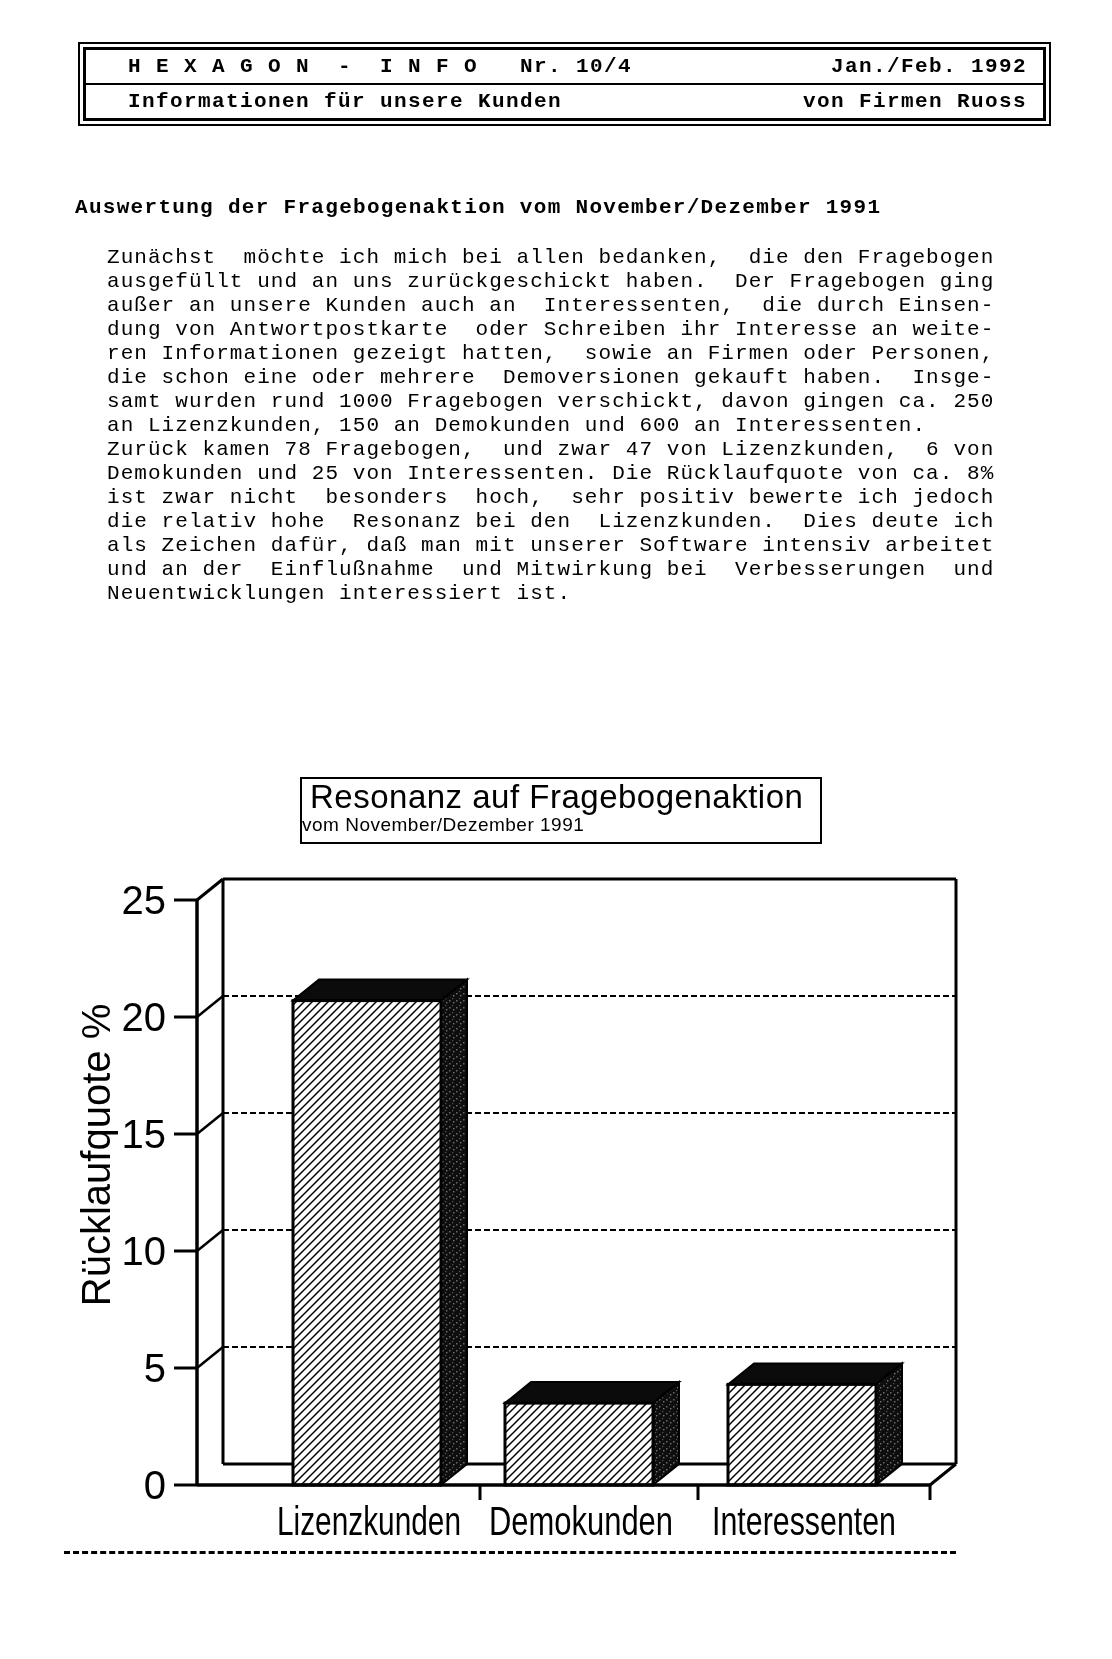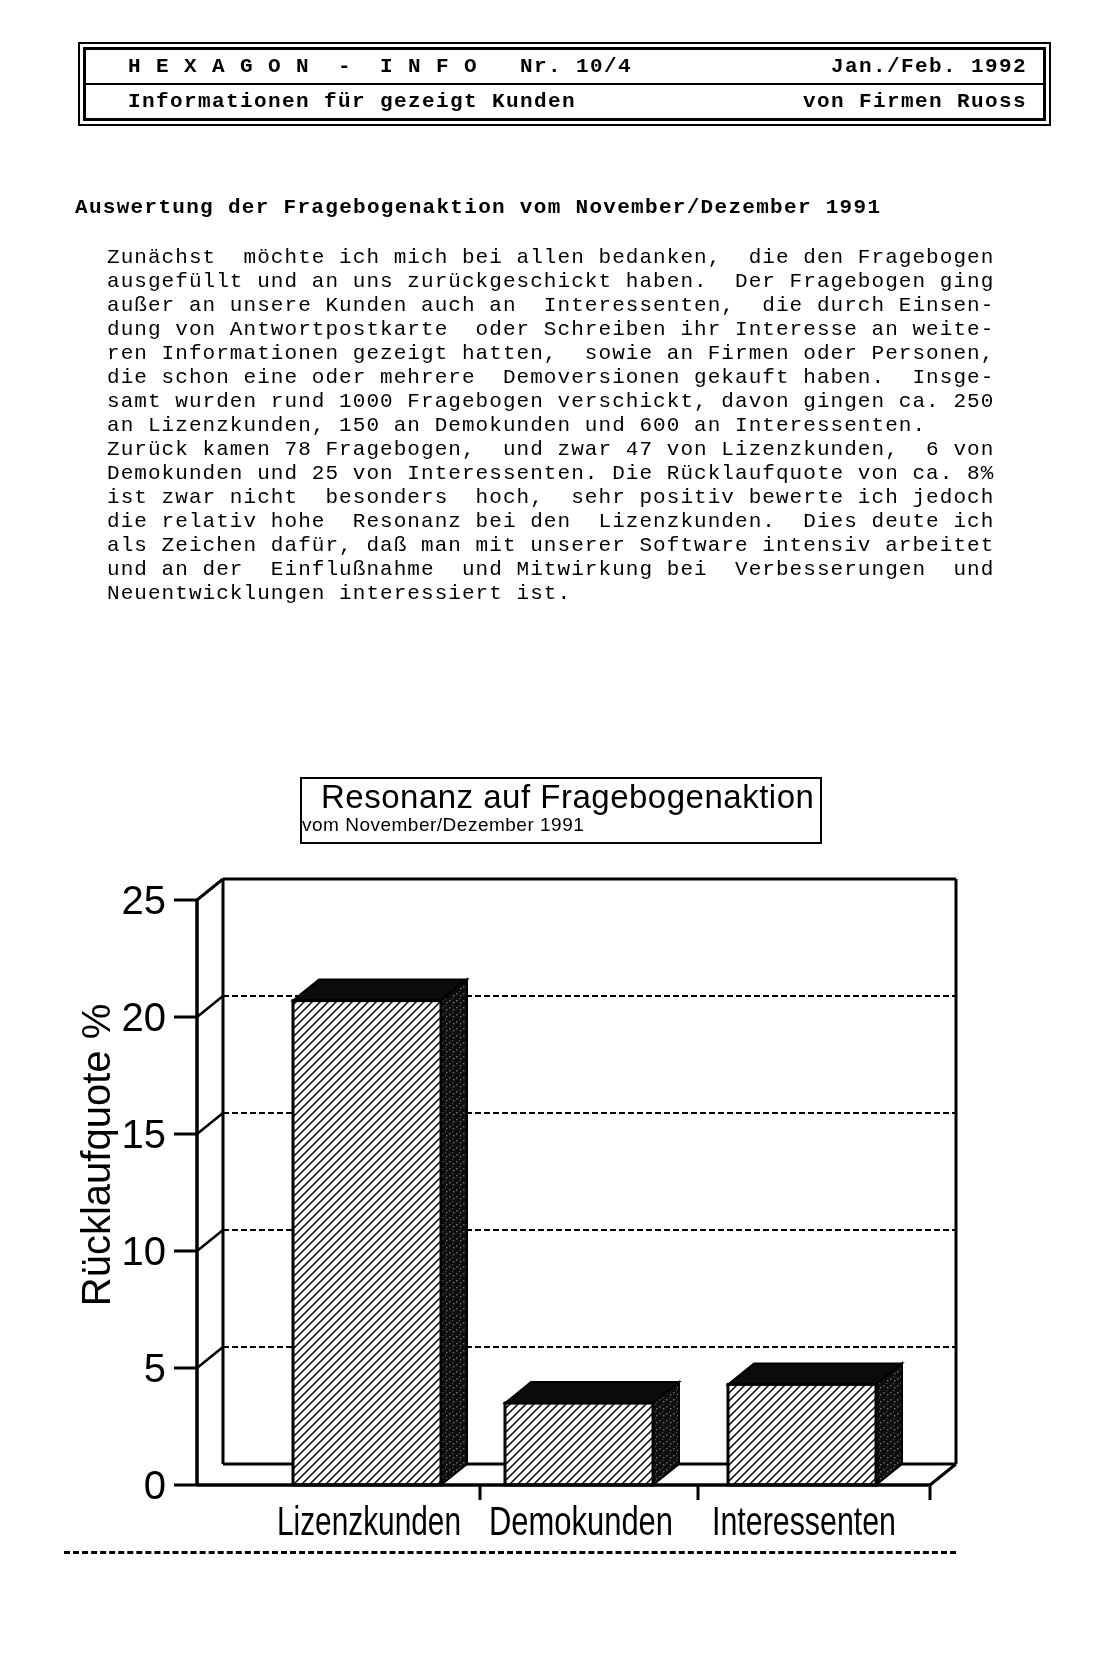--- a/index.html
+++ b/index.html
@@ -45,21 +45,21 @@
     margin-left:32px;
   }
   
   #chart-titlebox{
     position:absolute;left:300px;top:777px;width:522px;height:67px;
     border:2px solid #000;box-sizing:border-box;
     display:flex;flex-direction:column;
   }
   #chart-title{
     font-size:33px;line-height:36px;letter-spacing:.5px;
-    padding-left:19px;white-space:pre;
+    padding-left:8px;white-space:pre;
   }
   #chart-subtitle{
     font-size:19px;line-height:20px;text-align:left;letter-spacing:.5px;
   }
   
   #chart-svg{position:absolute;left:56px;top:850px;}
   
   #bottom-rule{
     position:absolute;left:64px;top:1551px;width:892px;height:0;
     border-top:3px dashed #000;
@@ -71,21 +71,21 @@
 <div id="page">
 
   <div id="masthead">
     <div id="masthead-inner">
       <div class="mast-row">
         <span class="left">H E X A G O N  -  I N F O   Nr. 10/4</span>
         <span class="right">Jan./Feb. 1992</span>
       </div>
       <div id="mast-divider"></div>
       <div class="mast-row">
-        <span class="left">Informationen für gezeigt Kunden</span>
+        <span class="left">Informationen für unsere Kunden</span>
         <span class="right">von Firmen Ruoss</span>
       </div>
     </div>
   </div>
 
   <div id="article-heading">Auswertung der Fragebogenaktion vom November/Dezember 1991</div>
   <div id="article-body">Zunächst  möchte ich mich bei allen bedanken,  die den Fragebogen
 ausgefüllt und an uns zurückgeschickt haben.  Der Fragebogen ging
 außer an unsere Kunden auch an  Interessenten,  die durch Einsen-
 dung von Antwortpostkarte  oder Schreiben ihr Interesse an weite-

